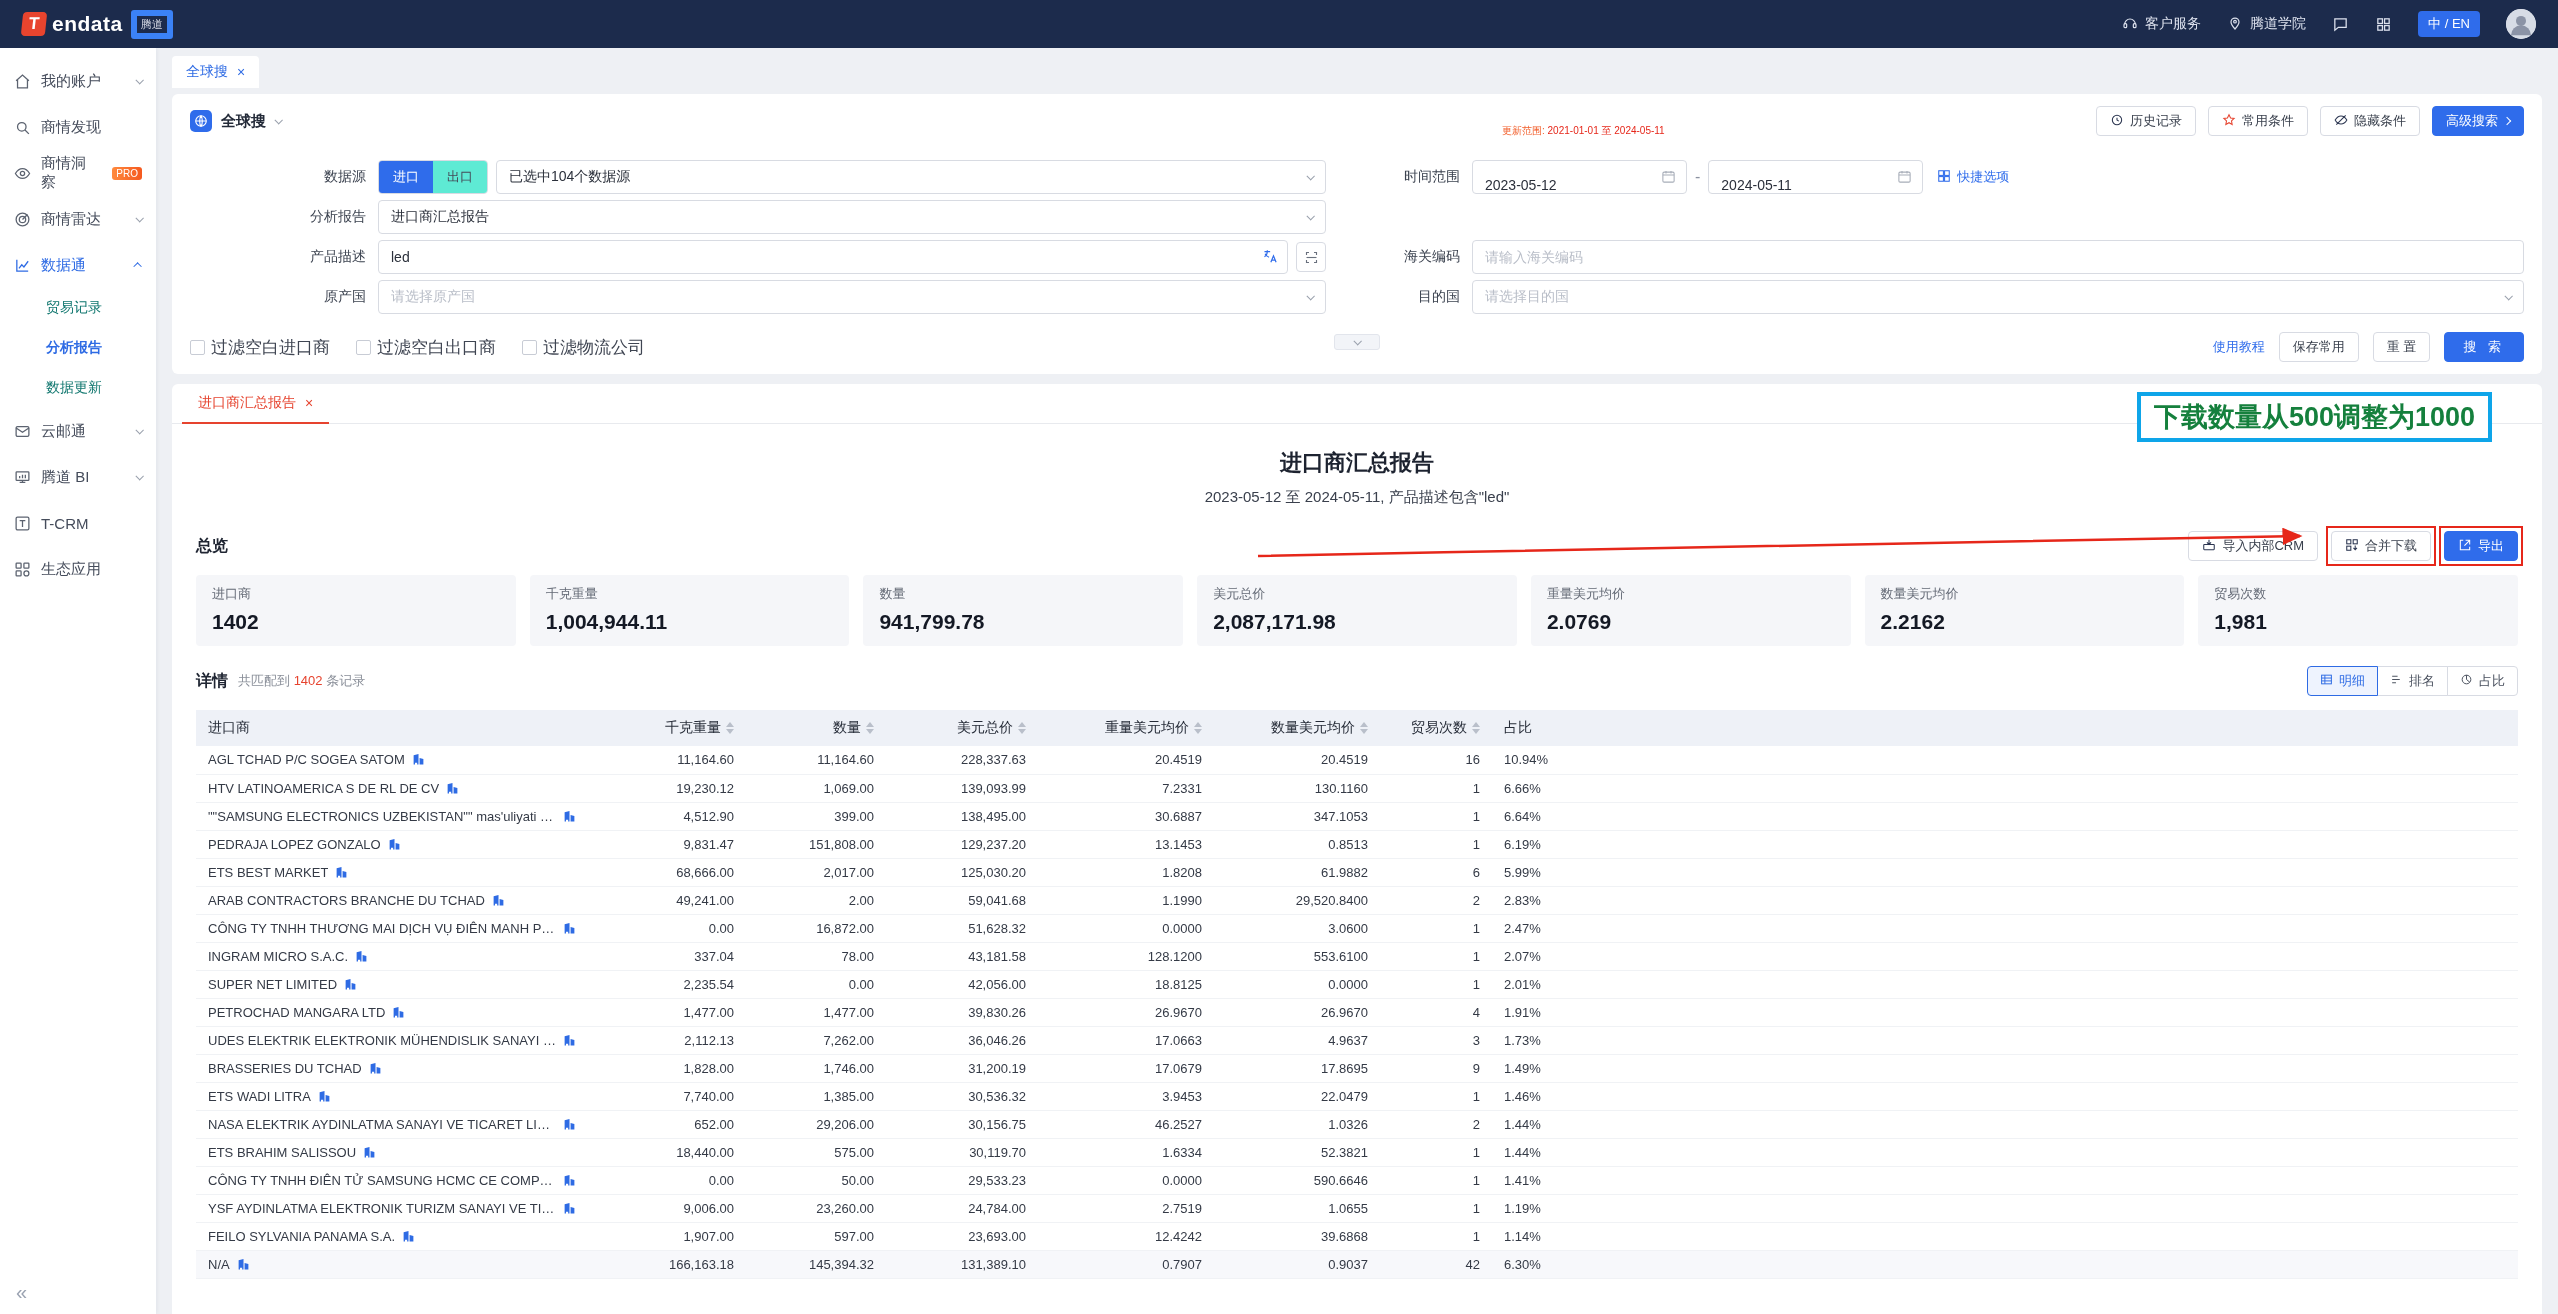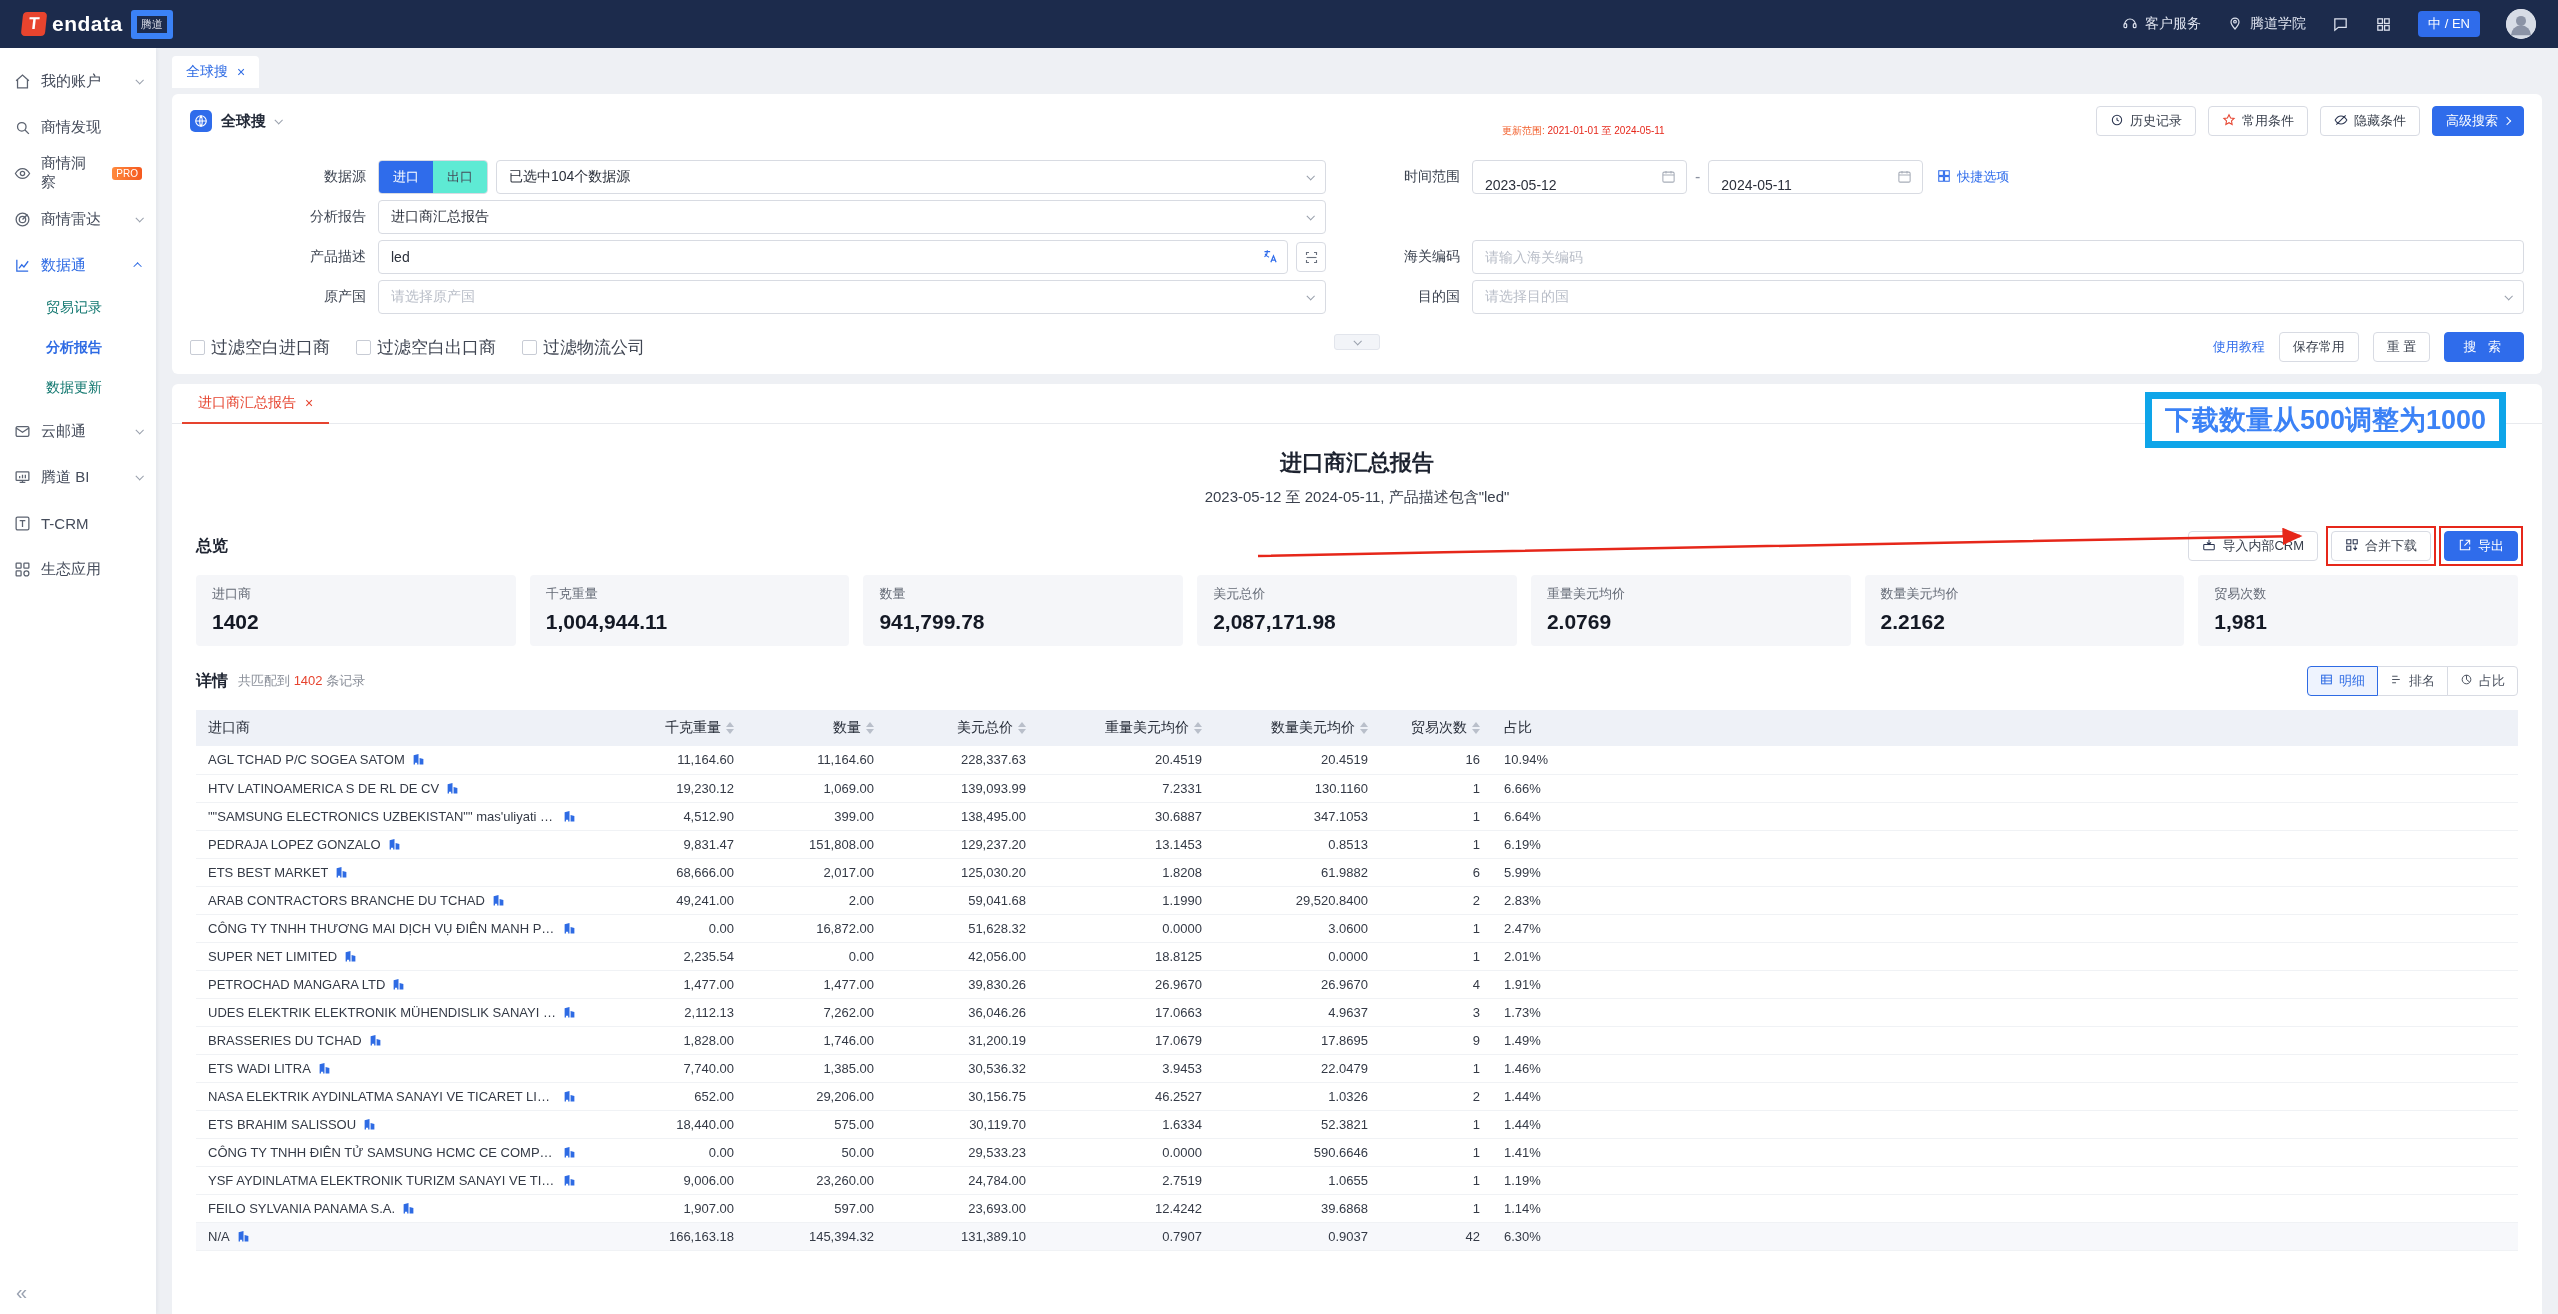--- a/index.html
+++ b/index.html
@@ -88,21 +88,21 @@
   .fold { position:absolute; left:50%; top:4px; transform:translateX(-50%); width:46px; height:16px; background:#f2f4f8; border:1px solid #e2e5ec; border-radius:3px; display:flex; align-items:center; justify-content:center; cursor:pointer; }
   .foot-right { margin-left:auto; display:flex; gap:14px; align-items:center; }
   .link { color:#2f6ceb; font-size:13px; cursor:pointer; white-space:nowrap; }
   .btn-wide { padding:0 18px; letter-spacing:4px; }
 
   
   .report-card { position:relative; margin:10px 16px 0; background:#fff; border-radius:6px 6px 0 0; min-height:960px; }
   .report-tabrow { height:40px; border-bottom:1px solid #e8eaee; display:flex; padding:0 10px; }
   .report-tab { padding:0 16px; display:flex; align-items:center; gap:9px; color:#e6432e; font-size:14px; border-bottom:2px solid #e6432e; margin-bottom:-1px; cursor:pointer; }
   .report-tab .close-x { color:#e6432e; }
-  .anno-box { position:absolute; top:8px; right:36px; border:7px solid #0ea5e9; color:#3b82f6; font-size:27px; font-weight:bold; padding:3px 13px; background:#fff; z-index:5; white-space:nowrap; }
+  .anno-box { position:absolute; top:8px; right:50px; border:4px solid #0ea5e9; color:#15803d; font-size:27px; font-weight:bold; padding:3px 13px; background:#fff; z-index:5; white-space:nowrap; }
   .anno-arrow { position:absolute; left:1080px; top:138px; z-index:5; pointer-events:none; }
   .report-title { text-align:center; margin-top:24px; font-size:22px; font-weight:bold; color:#1d2330; }
   .report-subtitle { text-align:center; margin-top:10px; font-size:15px; color:#3a404d; }
   .overview-row { margin:24px 24px 0; display:flex; align-items:center; }
   .sec-label { font-size:16px; font-weight:bold; color:#20263300; color:#202633; }
   .overview-btns { margin-left:auto; display:flex; gap:13px; align-items:center; }
   .red-wrap { position:relative; display:inline-flex; }
   .red-wrap::after { content:""; position:absolute; left:-5px; right:-5px; top:-5px; bottom:-5px; border:2px solid #e6271a; pointer-events:none; }
   .stats-row { margin:14px 24px 0; display:flex; gap:14px; }
   .stat-card { flex:1; background:#f5f6f9; border-radius:4px; padding:10px 16px 12px; }
@@ -797,20 +797,39 @@
               <td class="c2 num">16,872.00</td>
               <td class="c3 num">51,628.32</td>
               <td class="c4 num">0.0000</td>
               <td class="c5 num">3.0600</td>
               <td class="c6 num">1</td>
               <td class="c7">2.47%</td>
             </tr>
             <tr>
               <td class="c0">
                 <div class="cwrap">
+                  <span class="cname">INGRAM MICRO S.A.C.</span>
+                  <span class="company-icon">
+                    <svg width="13" height="13" viewBox="0 0 24 24" fill="#2e6be4">
+                      <path d="M3 21V4l9-2v19h-2.5v-3h-4v3H3zm11 0V9l7 2v10h-7zM6.5 8h2v2h-2V8zm0 4h2v2h-2v-2zm10.5 1h2v2h-2v-2z"></path>
+                    </svg>
+                  </span>
+                </div>
+              </td>
+              <td class="c1 num">337.04</td>
+              <td class="c2 num">78.00</td>
+              <td class="c3 num">43,181.58</td>
+              <td class="c4 num">128.1200</td>
+              <td class="c5 num">553.6100</td>
+              <td class="c6 num">1</td>
+              <td class="c7">2.07%</td>
+            </tr>
+            <tr>
+              <td class="c0">
+                <div class="cwrap">
                   <span class="cname">SUPER NET LIMITED</span>
                   <span class="company-icon">
                     <svg width="13" height="13" viewBox="0 0 24 24" fill="#2e6be4">
                       <path d="M3 21V4l9-2v19h-2.5v-3h-4v3H3zm11 0V9l7 2v10h-7zM6.5 8h2v2h-2V8zm0 4h2v2h-2v-2zm10.5 1h2v2h-2v-2z"></path>
                     </svg>
                   </span>
                 </div>
               </td>
               <td class="c1 num">2,235.54</td>
               <td class="c2 num">0.00</td>

